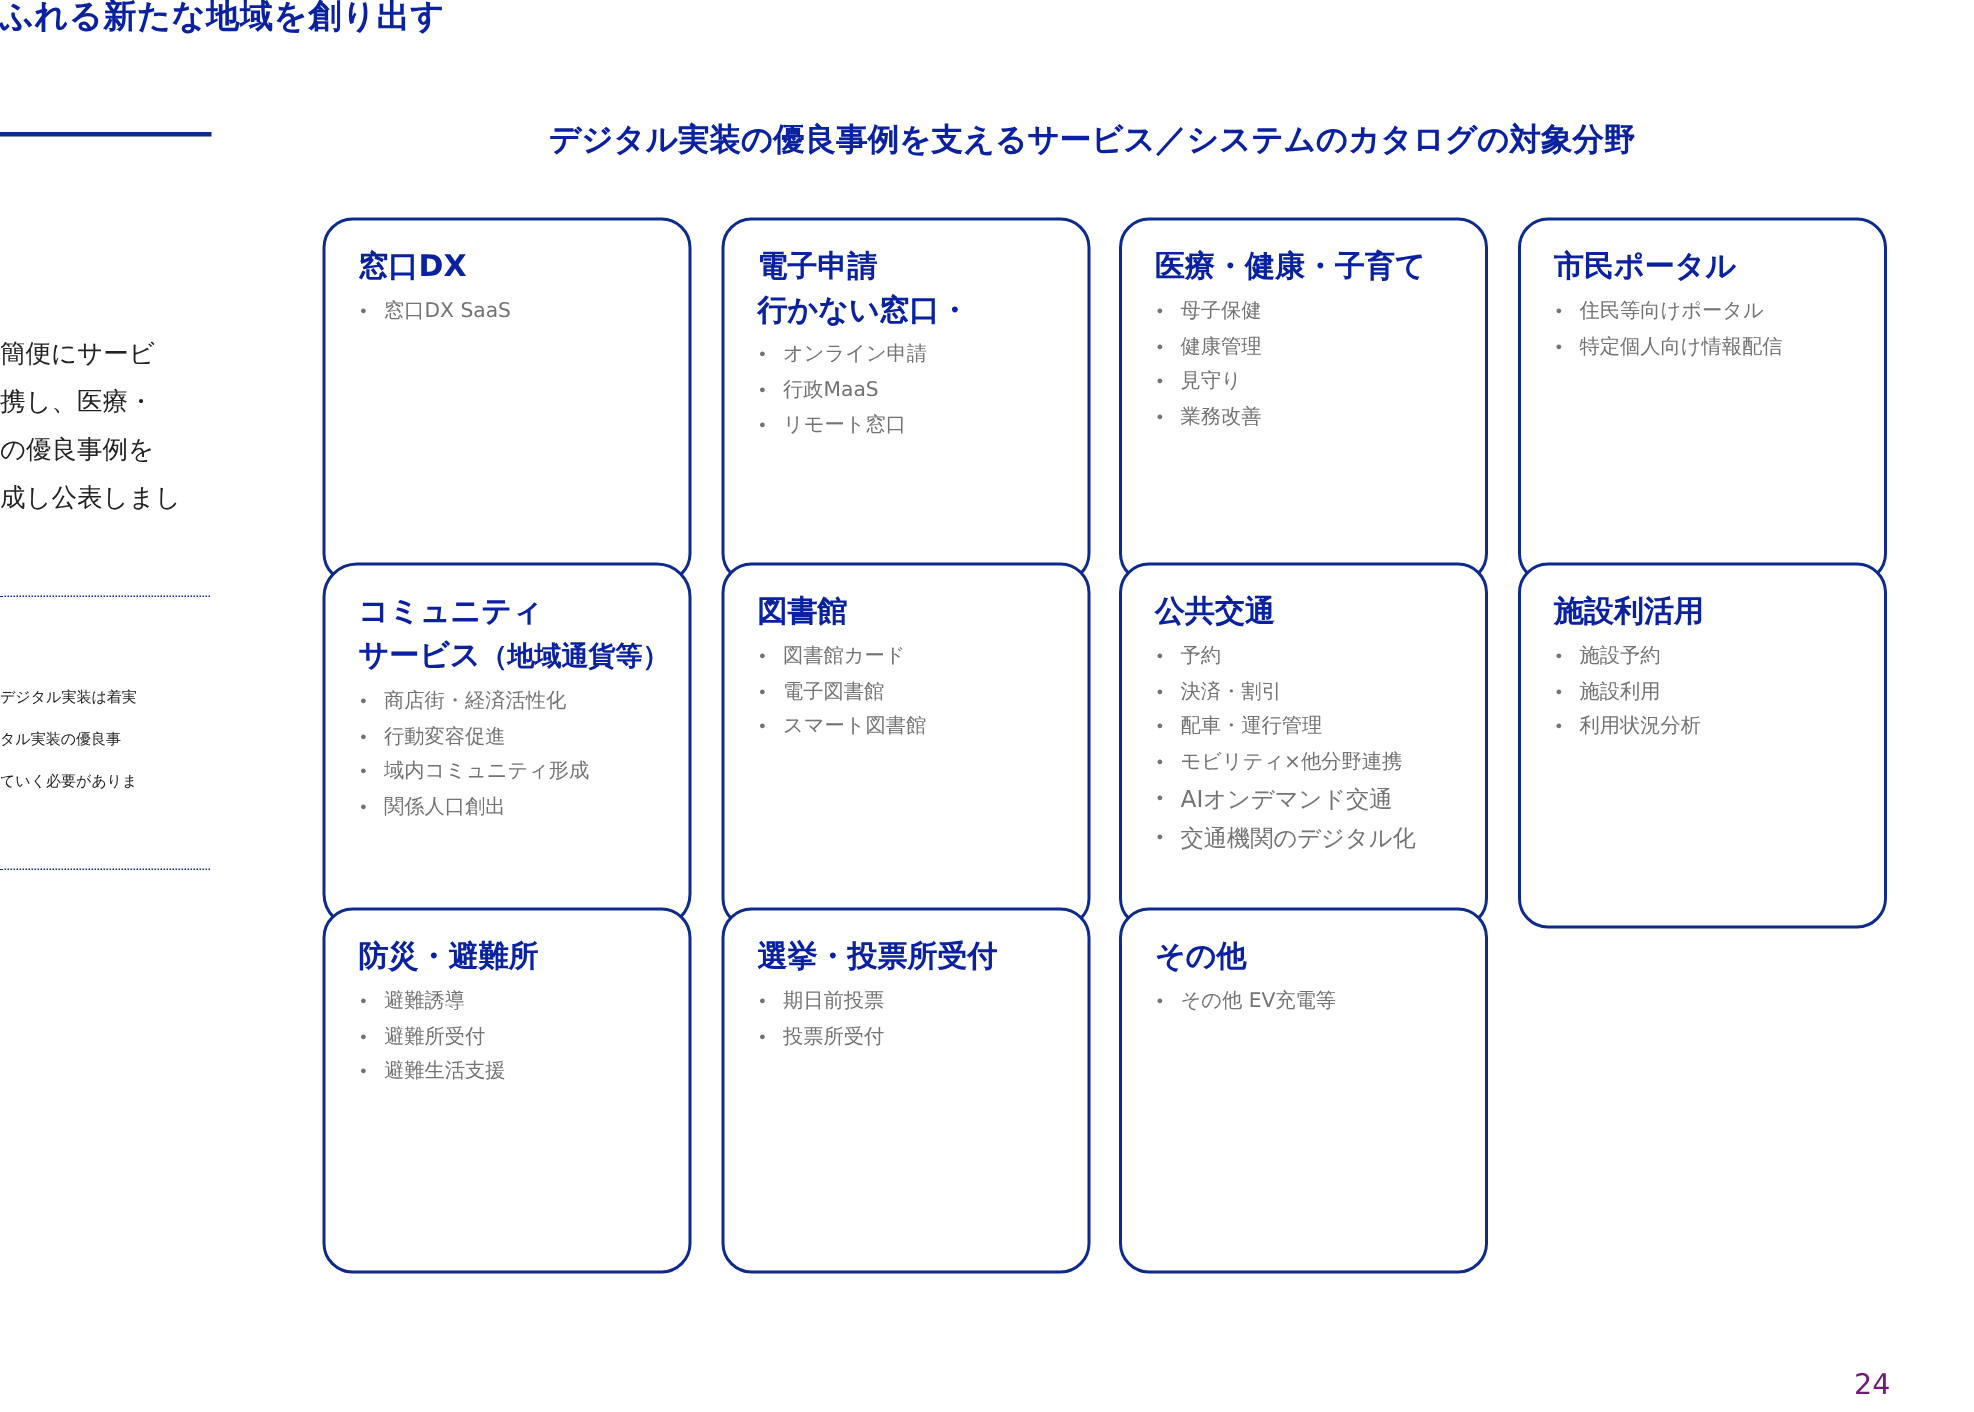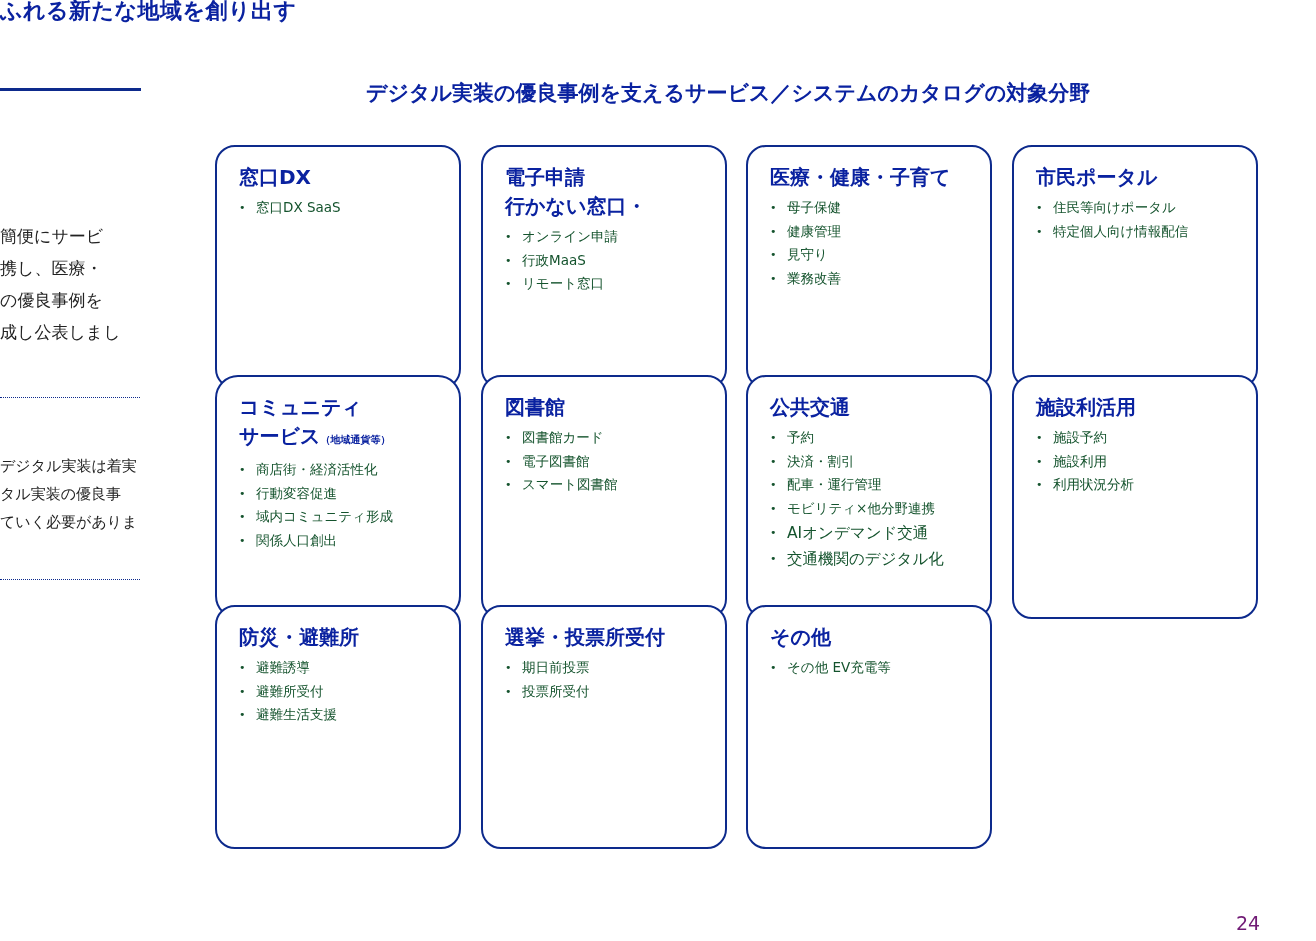--- a/index.html
+++ b/index.html
@@ -17,44 +17,44 @@
       position: absolute; left: 0; top: 88px; width: 141px; height: 3px;
       background: #0d2a8c;
     }
     .left-para {
       position: absolute; left: 0; width: 140px; overflow: hidden;
       font-size: 17px; line-height: 32px; color: #222;
     }
     .left-para .line { white-space: nowrap; direction: rtl; text-align: left; }
     .left-para .line span { direction: ltr; unicode-bidi: embed; }
     .para1 { top: 220px; }
-    .para2 { top: 452px; font-size: 15px; line-height: 28px; }
+    .para2 { top: 452px; font-size: 10px; line-height: 28px; }
     .dotted {
       position: absolute; left: 0; width: 140px; height: 0;
       border-top: 1.5px dotted #0d2a8c;
     }
     .dot1 { top: 397px; }
     .dot2 { top: 579px; }
     .catalog-title {
       position: absolute; left: 366px; top: 79px;
       font-size: 21px; font-weight: bold; color: #0a22a0; white-space: nowrap;
     }
     .card {
       position: absolute; width: 246px; height: 244px;
       border: 2px solid #0d2a8c; border-radius: 20px; background: #fff;
       box-sizing: border-box; padding: 16px 10px 10px 22px;
     }
     .card-title {
       font-size: 20px; font-weight: bold; color: #0a22a0;
       line-height: 29px; margin-bottom: 4px;
     }
-    .card-title .sub { font-size: 10px; }
+    .card-title .sub { font-size: 18px; }
     .card ul { list-style: none; margin: 0; padding: 0; }
     .card li {
-      font-size: 13.5px; color: #14532d; line-height: 23.5px;
+      font-size: 13.5px; color: #737373; line-height: 23.5px;
       position: relative; padding-left: 17px; white-space: nowrap;
     }
     .card li::before {
       content: "•"; position: absolute; left: 0; top: 0; font-size: 11px;
     }
     .card li.big { font-size: 15.5px; line-height: 26px; }
     .page-number {
       position: absolute; left: 1236px; top: 912px;
       font-size: 19px; color: #701a75;
     }

